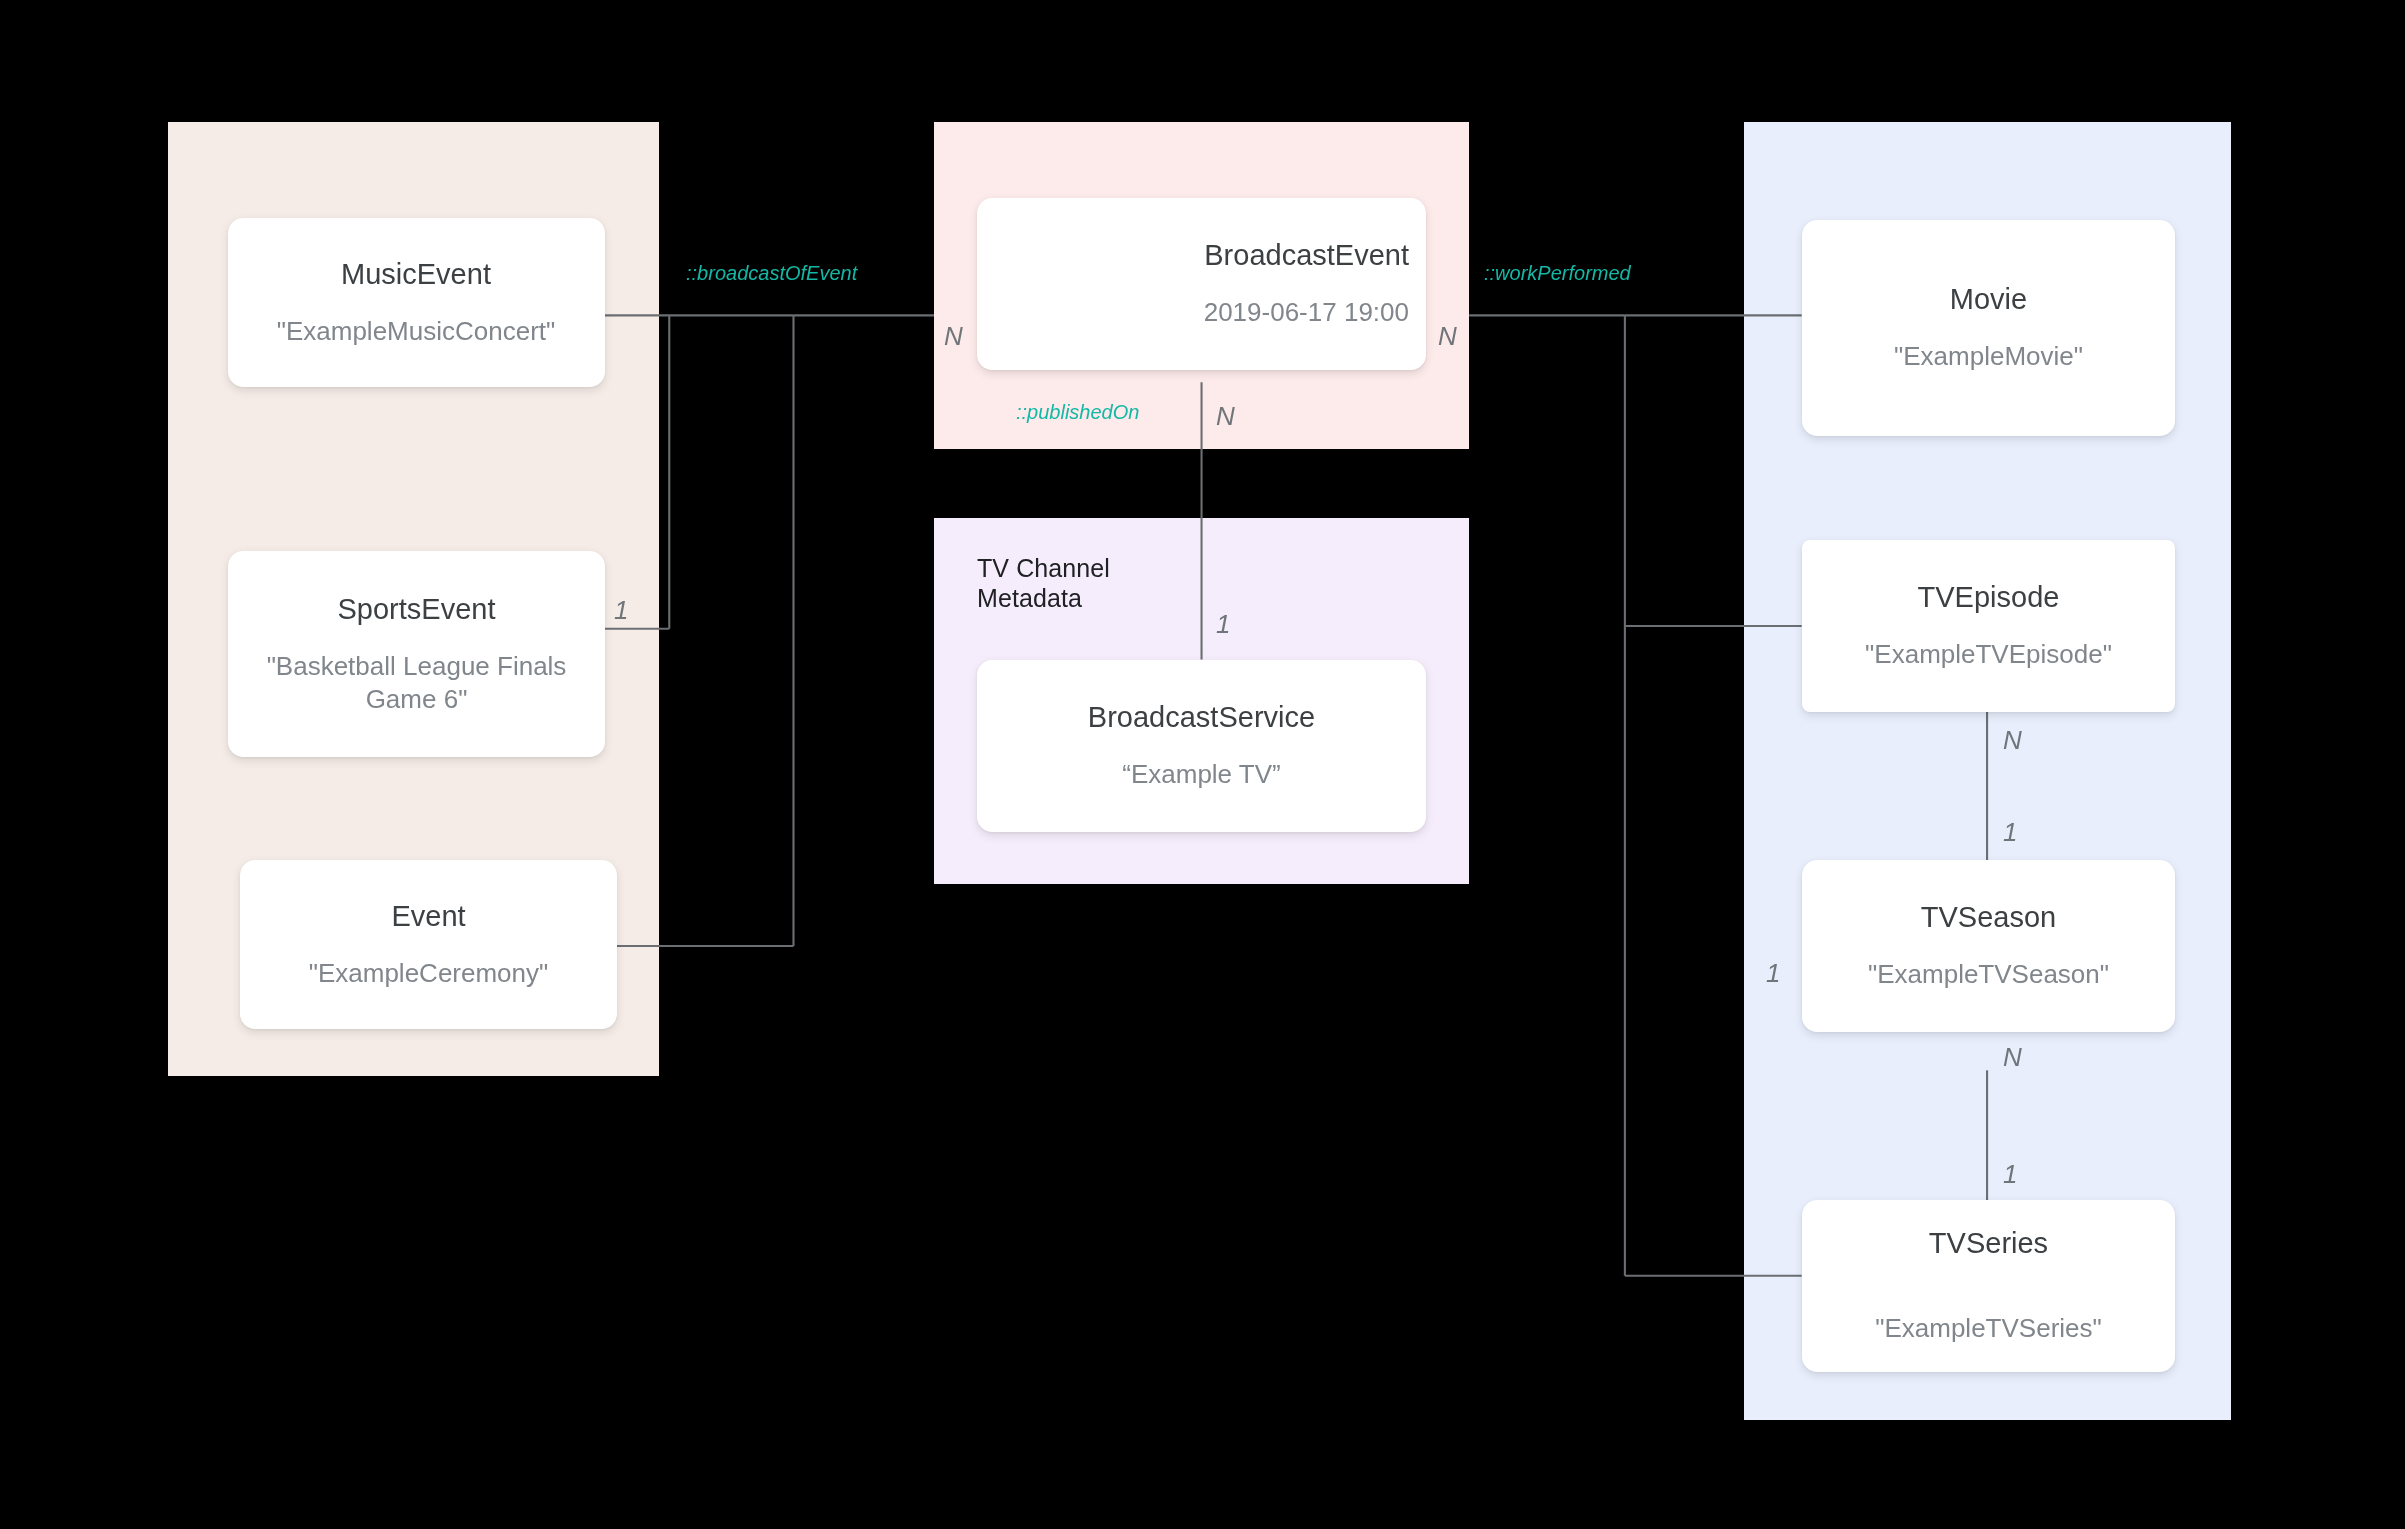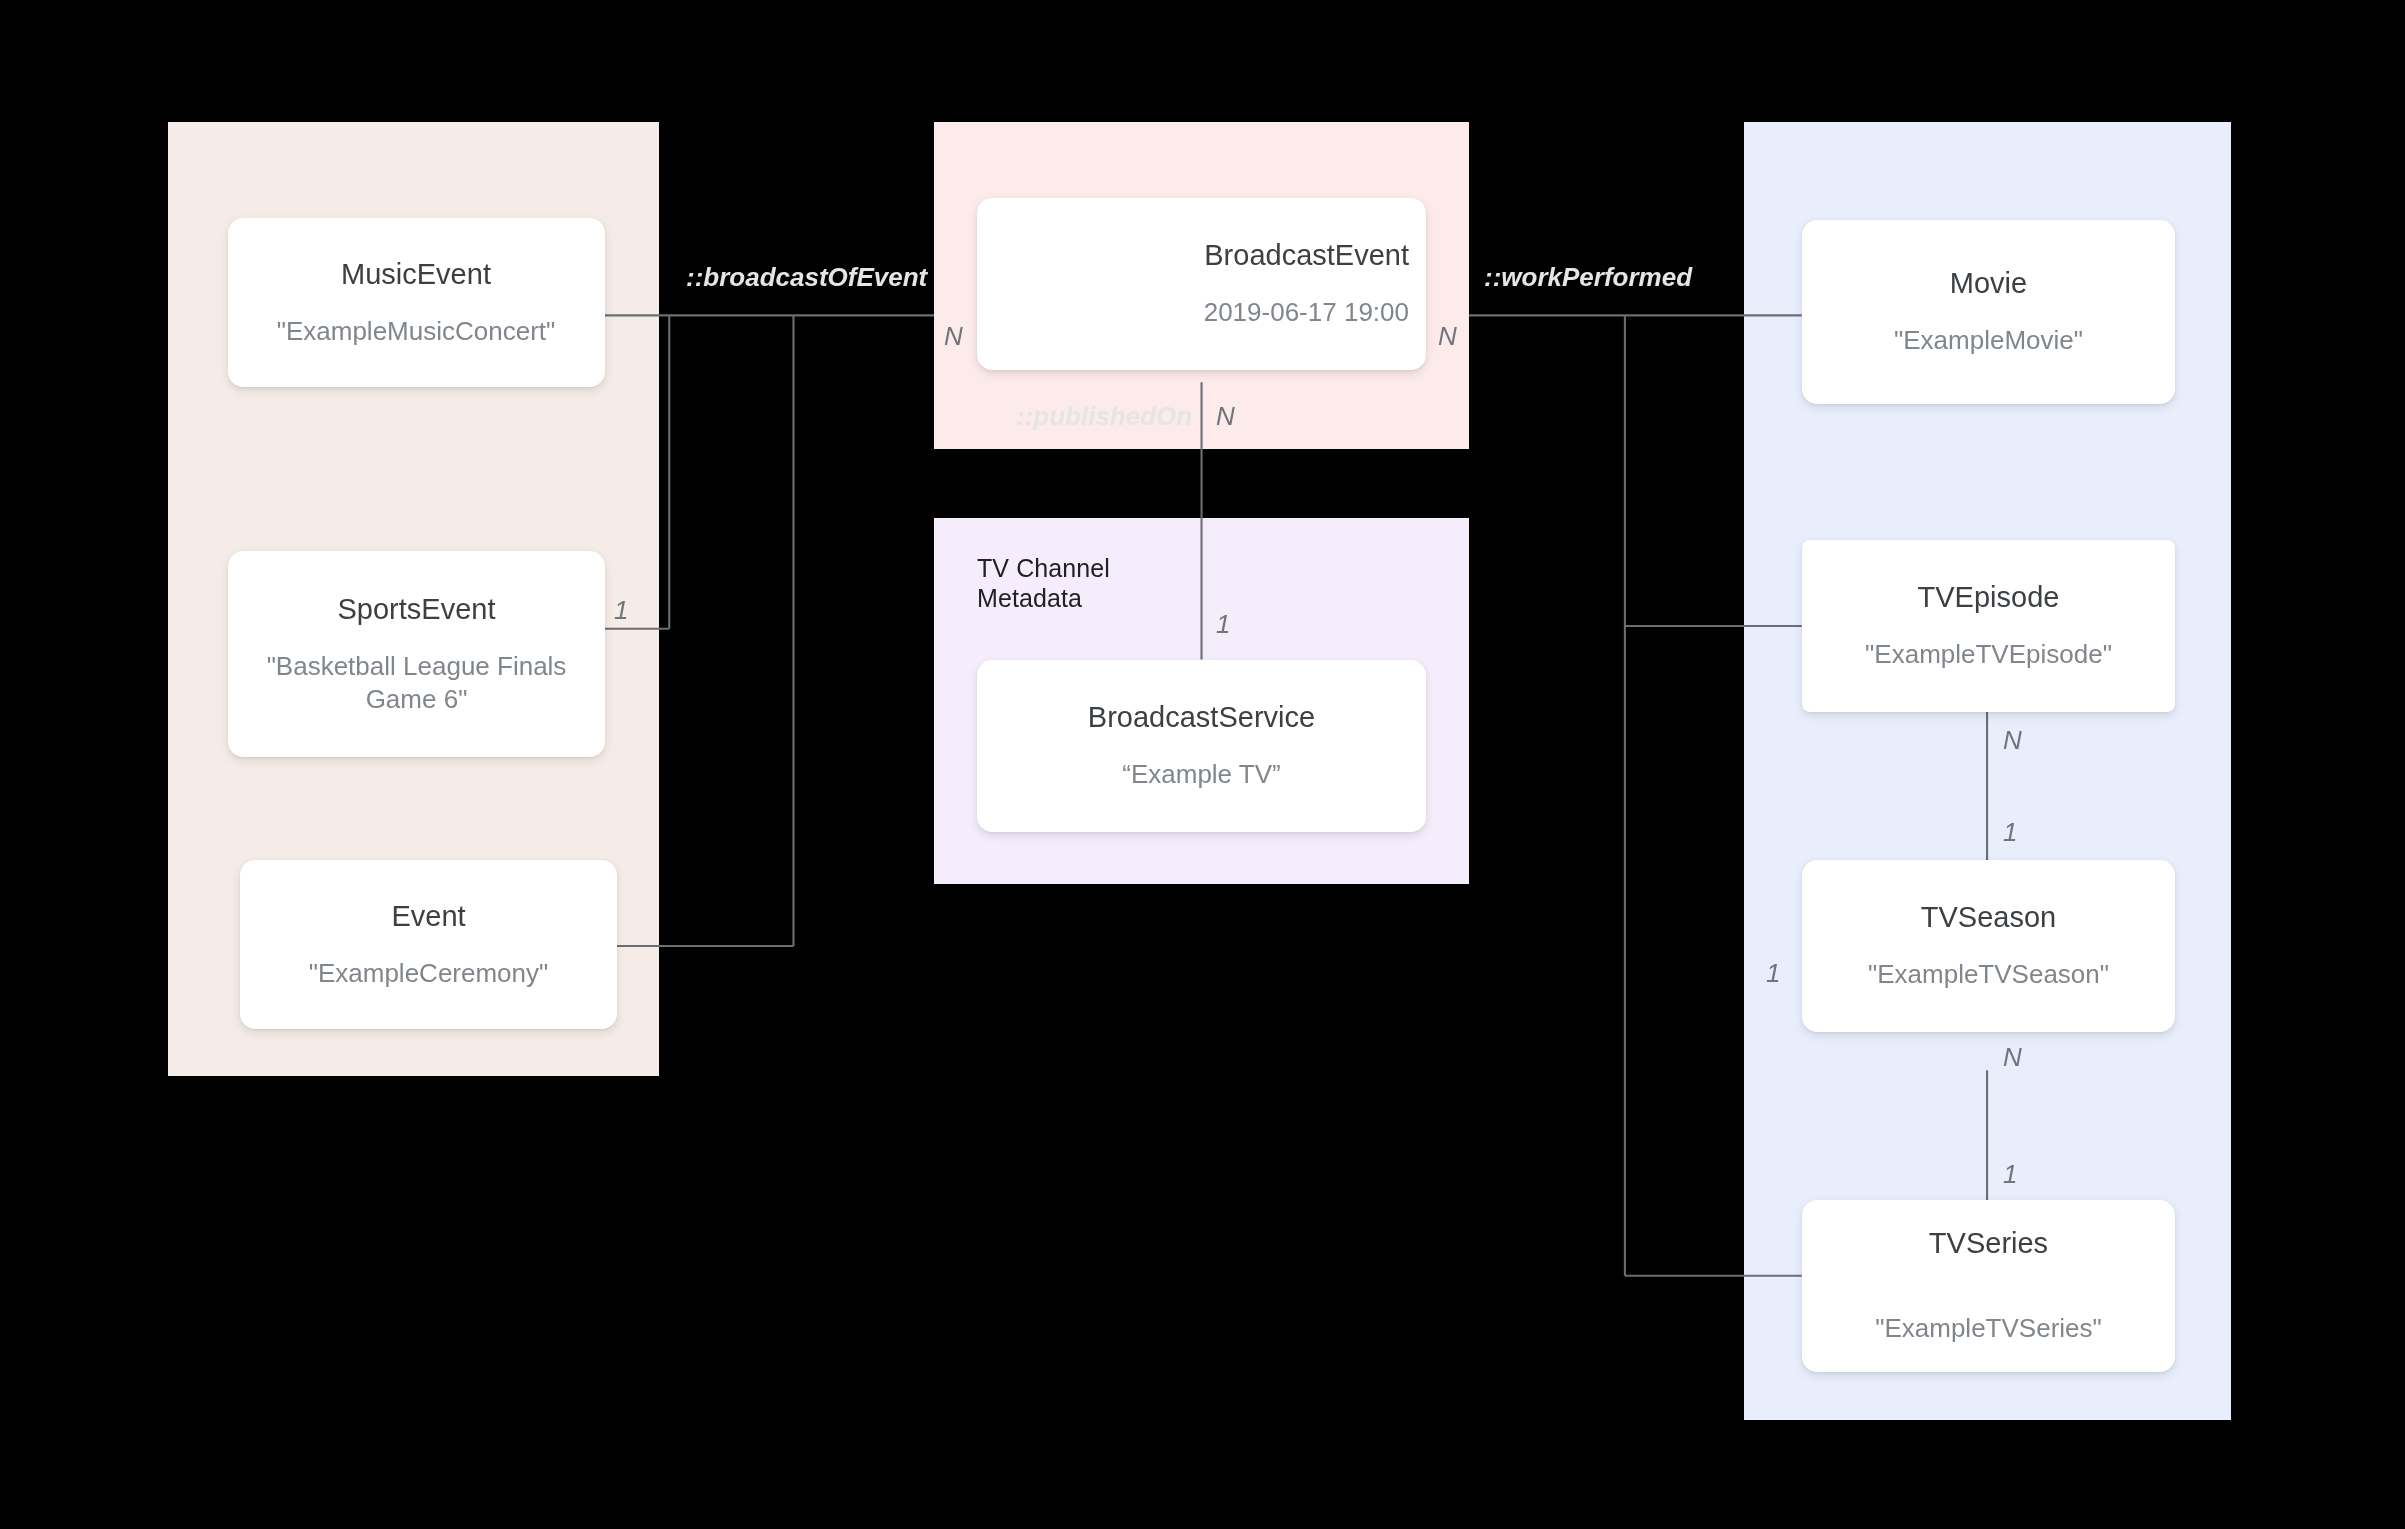--- a/index.html
+++ b/index.html
@@ -72,24 +72,24 @@
   }
   #wires path, #wires line {
     stroke: #6b6e72;
     stroke-width: 2.2;
     fill: none;
   }
 
   
   .edge-label {
     position: absolute;
-    font-size: 26px;
+    font-size: 20px;
     font-style: italic;
-    font-weight: bold;
-    color: #e5e5e5;
+    font-weight: normal;
+    color: #14b8a6;
     white-space: nowrap;
   }
   .card-label {
     position: absolute;
     font-size: 26px;
     font-style: italic;
     color: #70757a;
     white-space: nowrap;
   }
 </style>
@@ -152,21 +152,21 @@
   <div class="card" style="left:977px; top:198px; width:449px; height:172px;align-items:flex-end;">
     <div class="type">BroadcastEvent</div>
     <div class="value">2019-06-17 19:00</div>
   </div>
 
   <div class="card" style="left:977px; top:660px; width:449px; height:172px;">
     <div class="type">BroadcastService</div>
     <div class="value">“Example TV”</div>
   </div>
 
-  <div class="card" style="left:1802px; top:220px; width:373px; height:184px;">
+  <div class="card" style="left:1802px; top:220px; width:373px; height:216px;">
     <div class="type">Movie</div>
     <div class="value">"ExampleMovie"</div>
   </div>
 
   <div class="card" style="left:1802px; top:540px; width:373px; height:172px;border-radius:8px;">
     <div class="type">TVEpisode</div>
     <div class="value">"ExampleTVEpisode"</div>
   </div>
 
   <div class="card" style="left:1802px; top:860px; width:373px; height:172px;">

